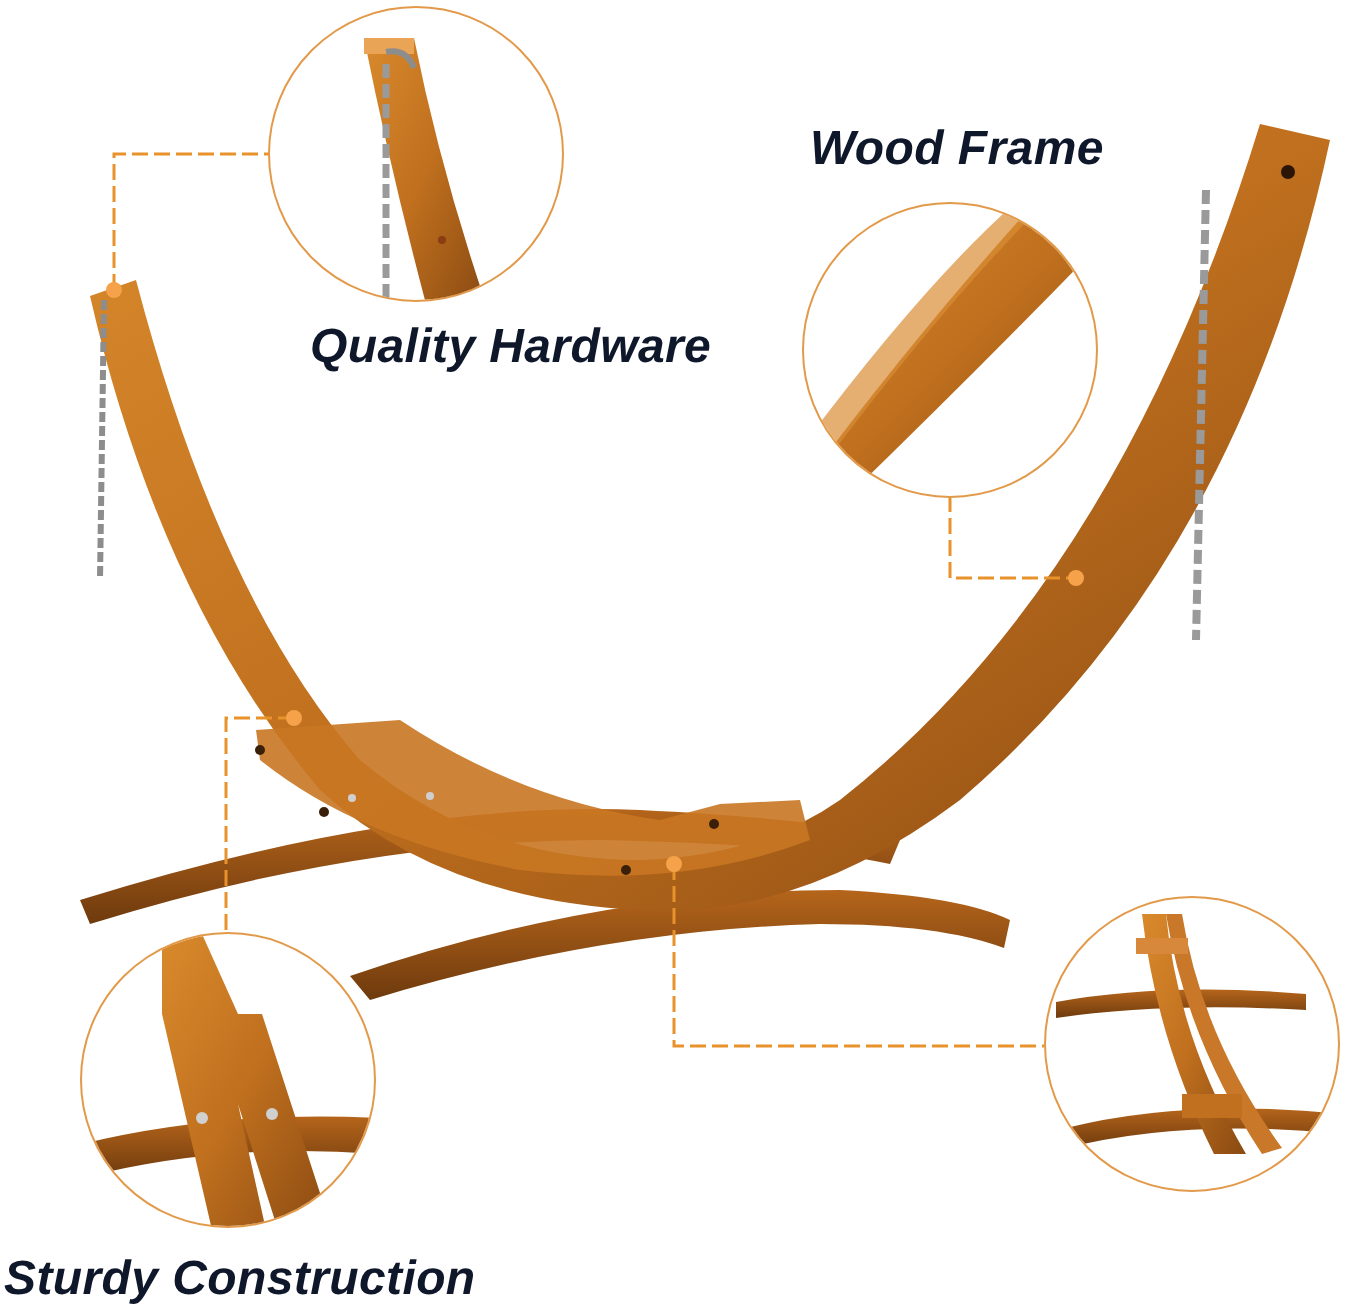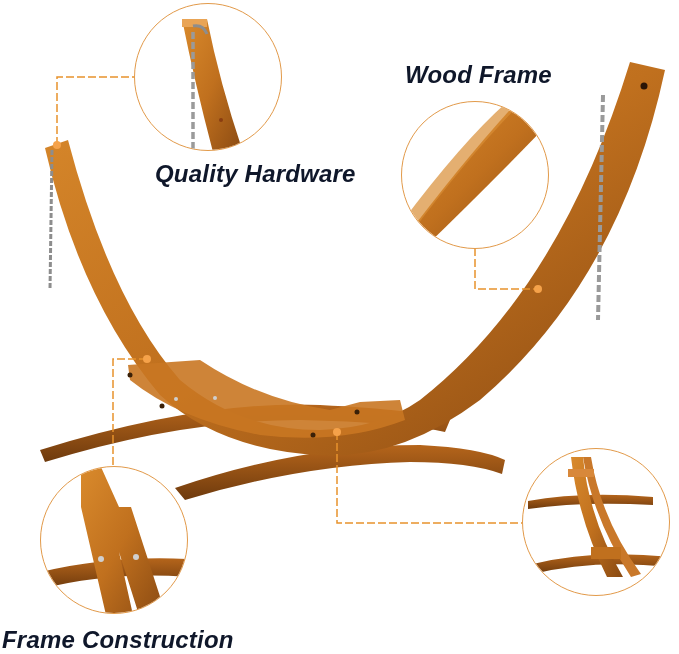--- a/index.html
+++ b/index.html
@@ -102,21 +102,21 @@
   </div>
 
   <div class="circle" style="left:40px; top:466px; width:148px; height:148px;">
     <svg width="148" height="148" viewBox="0 0 148 148">
       <path d="M0 105 Q 70 88 148 92 L 148 110 Q 70 104 0 122 Z" fill="url(#woodDark)"></path>
       <path d="M40 0 L 60 0 L 78 40 L 90 40 L 125 148 L 98 148 L 78 85 L 92 148 L 65 148 L 40 40 Z" fill="url(#wood)"></path>
       <circle cx="60" cy="92" r="3" fill="#d0d0d0"></circle>
       <circle cx="95" cy="90" r="3" fill="#d0d0d0"></circle>
     </svg>
   </div>
-  <div class="label" style="left:2px; top:626px;">Frame Construction</div>
+  <div class="label" style="left:2px; top:626px;">Sturdy Construction</div>
 
   <div class="circle" style="left:522px; top:448px; width:148px; height:148px;">
     <svg width="148" height="148" viewBox="0 0 148 148">
       <path d="M5 52 Q 60 42 130 48 L 130 56 Q 60 52 5 60 Z" fill="url(#woodDark)"></path>
       <path d="M10 115 Q 70 100 148 108 L 148 118 Q 70 110 10 125 Z" fill="url(#woodDark)"></path>
       <path d="M48 8 L 60 8 Q 66 70 100 128 L 84 128 Q 55 70 48 8 Z" fill="url(#wood)"></path>
       <path d="M60 8 L 68 8 Q 78 70 118 125 L 108 128 Q 70 70 60 8 Z" fill="#c9782a"></path>
       <rect x="45" y="20" width="26" height="8" fill="#d8883a"></rect>
       <rect x="68" y="98" width="30" height="12" fill="#c0701e"></rect>
     </svg>

